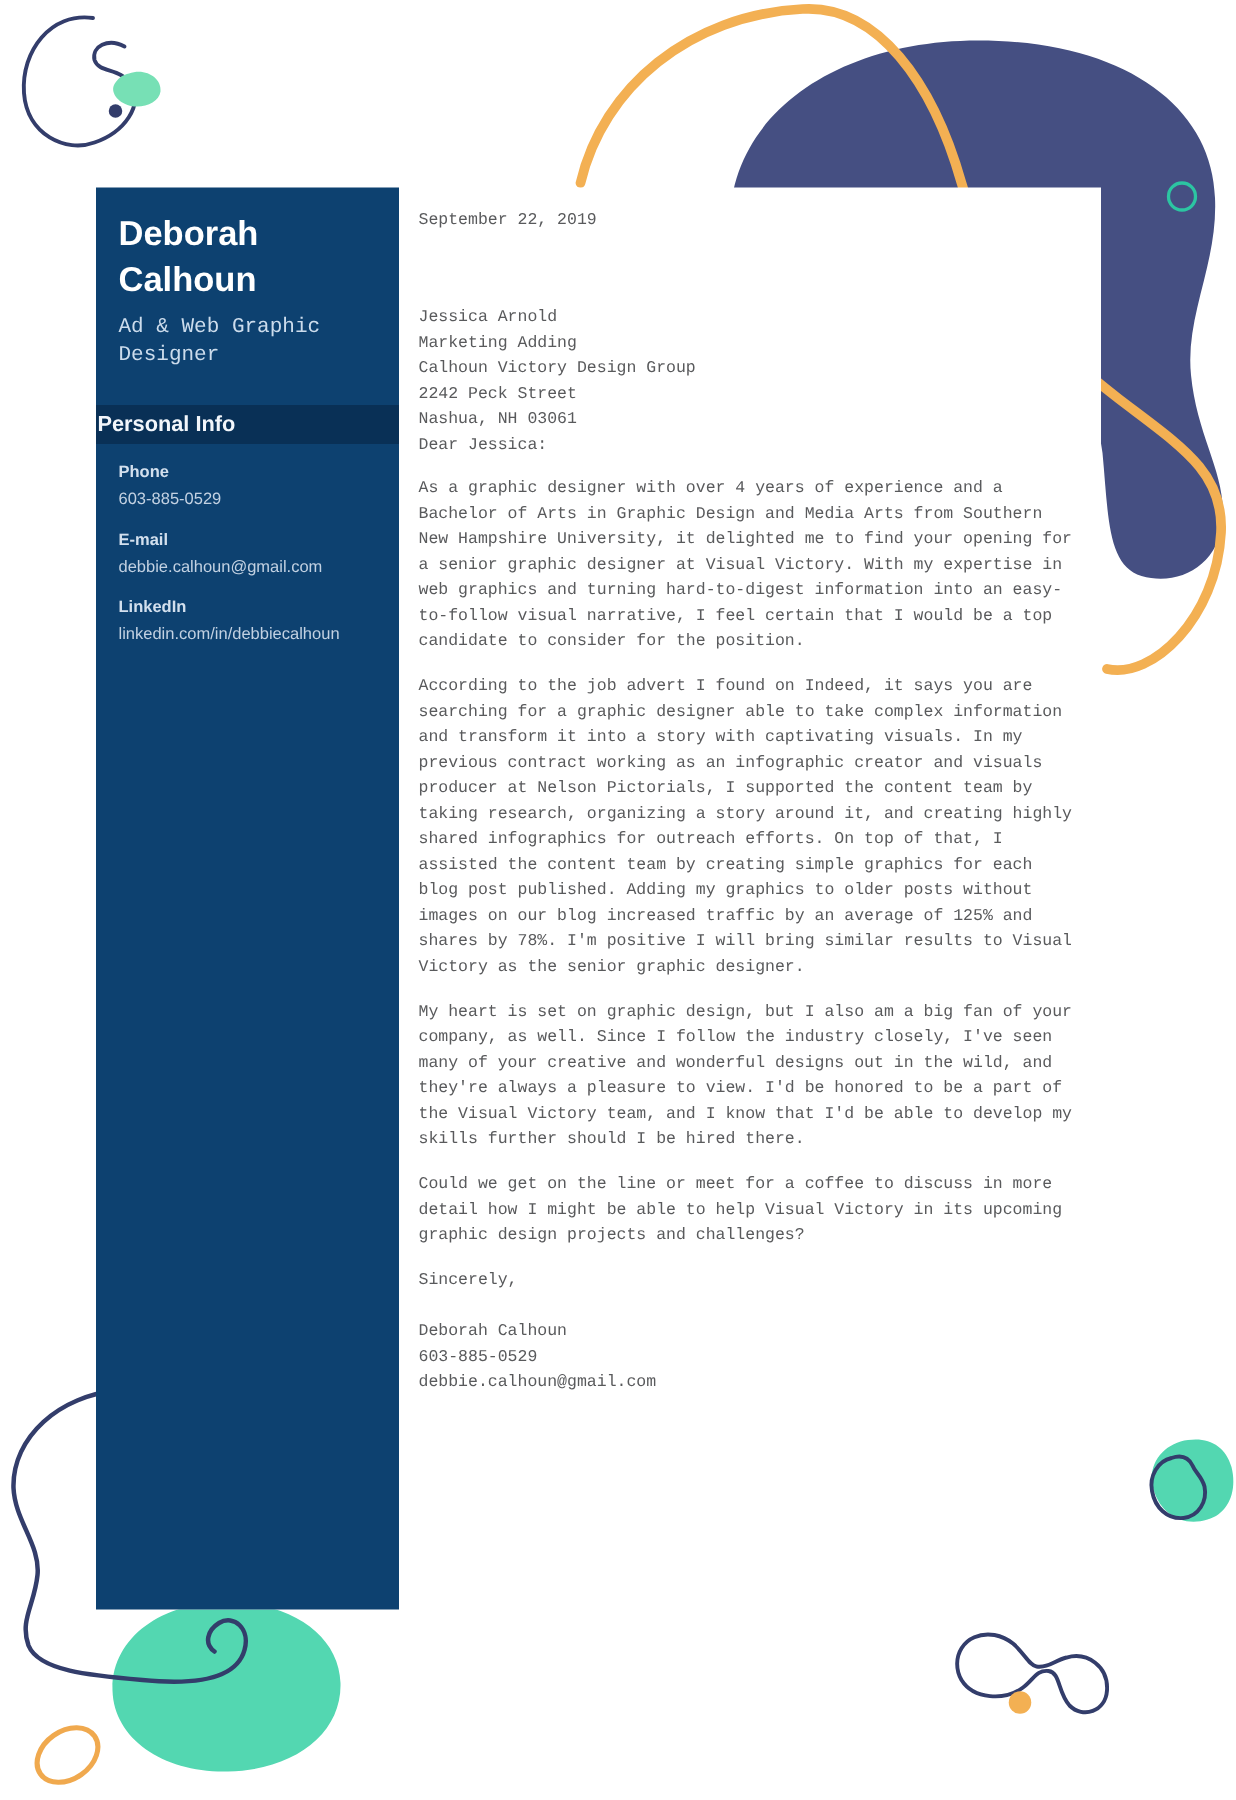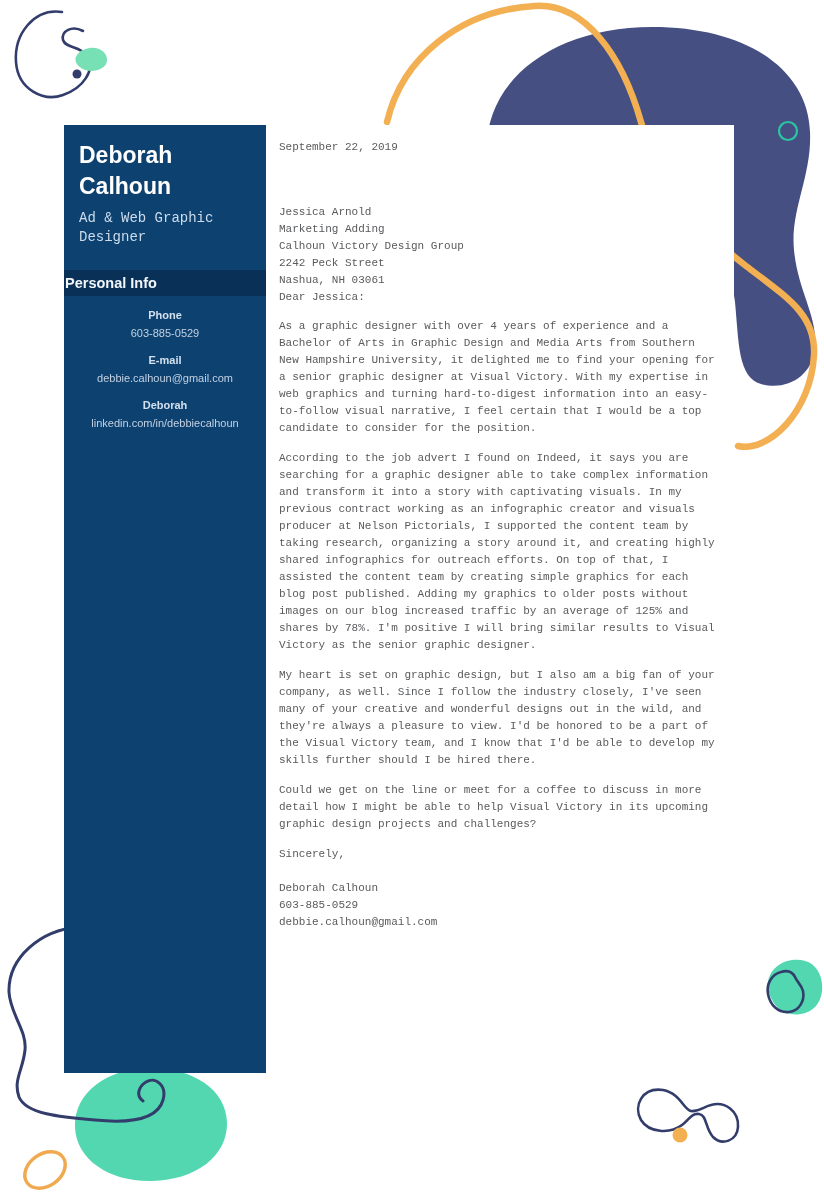--- a/index.html
+++ b/index.html
@@ -30,21 +30,21 @@
   .sidebar{
     width:202px;min-width:202px;background:var(--c-sidebar);color:#ffffff;
     padding:15px 15px 0 15px;box-sizing:border-box;
   }
   .name{font-size:23px;font-weight:bold;line-height:31px;margin:0;color:#ffffff;}
   .subtitle{font-size:14px;line-height:18.5px;color:var(--c-subtitle);margin-top:7px;font-family:Liberation Mono, monospace;}
   .section-band{
     background:var(--c-band);margin:24px -15px 0 -15px;padding:5px 1px;
     font-size:14.5px;font-weight:bold;color:#f2f6fb;
   }
-  .field{margin-top:12px;text-align:center;}
+  .field{margin-top:12px;}
   .field-label{font-size:11px;font-weight:bold;color:var(--c-side-label);line-height:15px;}
   .field-value{font-size:11px;color:var(--c-side-value);line-height:16px;margin-top:2px;}
 
   .letter{
     flex:1;padding:14px 13px 0 13px;box-sizing:border-box;
     font-size:11px;line-height:17px;color:var(--c-text);font-family:Liberation Mono, monospace;
   }
   .date{margin:0;}
   .recipient{margin-top:48px;}
   .salutation{}
@@ -110,21 +110,21 @@
 
     <div class="field">
       <div class="field-label">Phone</div>
       <div class="field-value">603-885-0529</div>
     </div>
     <div class="field">
       <div class="field-label">E-mail</div>
       <div class="field-value">debbie.calhoun@gmail.com</div>
     </div>
     <div class="field">
-      <div class="field-label">Deborah</div>
+      <div class="field-label">LinkedIn</div>
       <div class="field-value">linkedin.com/in/debbiecalhoun</div>
     </div>
   </div>
 
   <div class="letter">
     <div class="date">September 22, 2019</div>
 
     <div class="recipient">
       <div>Jessica Arnold</div>
       <div>Marketing Adding</div>

